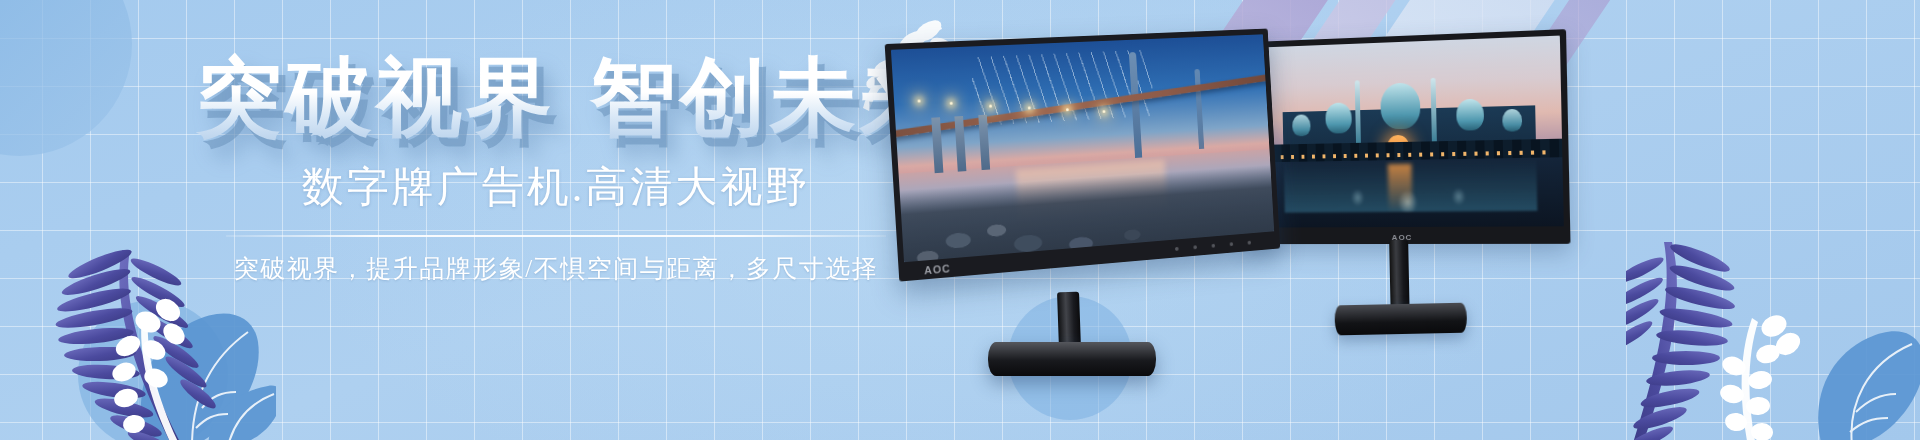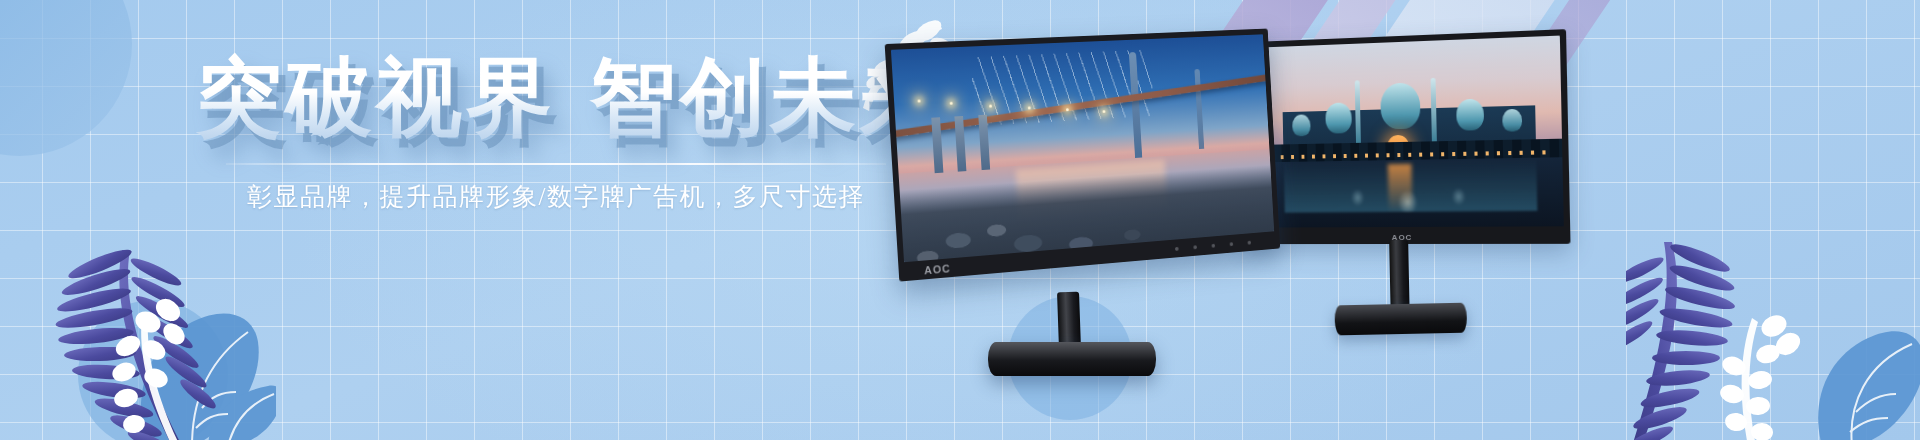--- a/index.html
+++ b/index.html
@@ -223,22 +223,23 @@
         <ellipse cx="114" cy="31" rx="13" ry="8" transform="rotate(28 114 31)"></ellipse>
         <ellipse cx="100" cy="42" rx="13" ry="8" transform="rotate(32 100 42)"></ellipse>
         <ellipse cx="87" cy="55" rx="12" ry="7" transform="rotate(36 87 55)"></ellipse>
         <ellipse cx="76" cy="69" rx="11" ry="7" transform="rotate(40 76 69)"></ellipse>
       </g>
     </svg>
   </div>
 
   <div class="textblock">
     <div class="headline">突破视界 智创未来</div>
+    <div class="sub">数字牌广告机.高清大视野</div>
     <div class="rule"></div>
-    <div class="desc">彰显品牌，提升品牌形象/数字牌广告机，多尺寸选择</div>
+    <div class="desc">突破视界，提升品牌形象/不惧空间与距离，多尺寸选择</div>
   </div>
 
   <div class="mon mon-right">
     <div class="panel">
       <div class="screen">
         <div class="art-mosque">
           <div class="bldg"></div>
           <div class="dome d1"></div>
           <div class="dome d2"></div>
           <div class="dome d3"></div>

